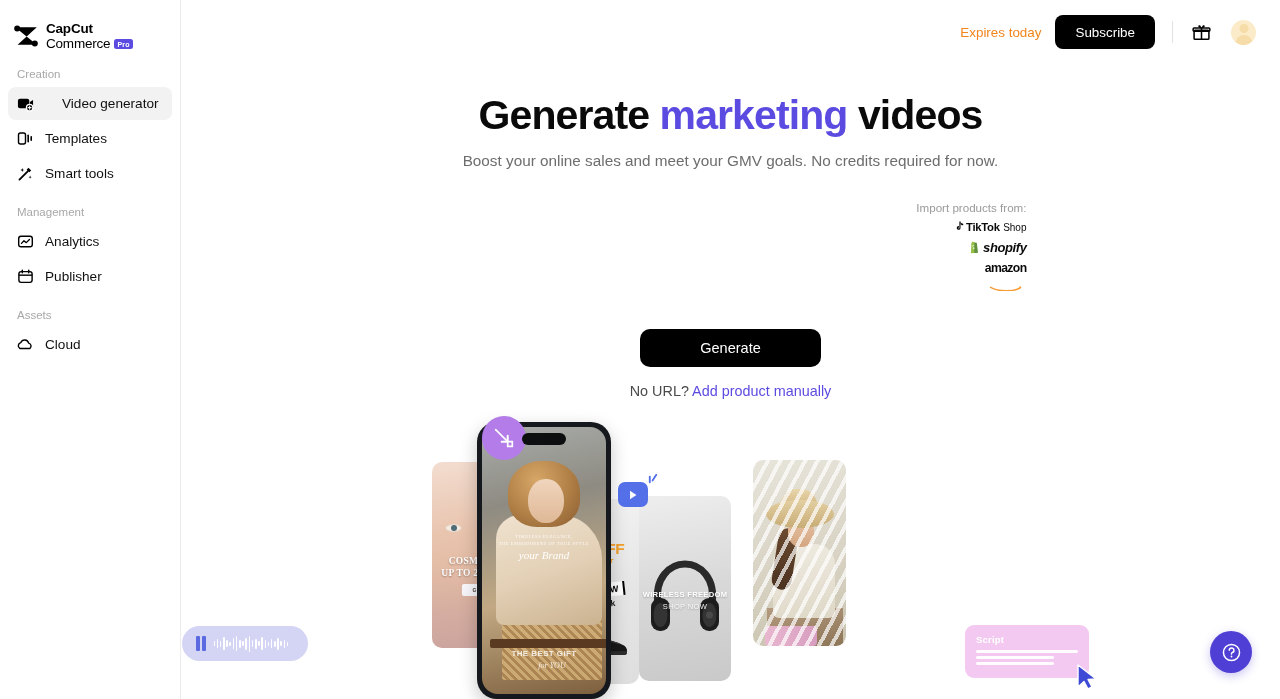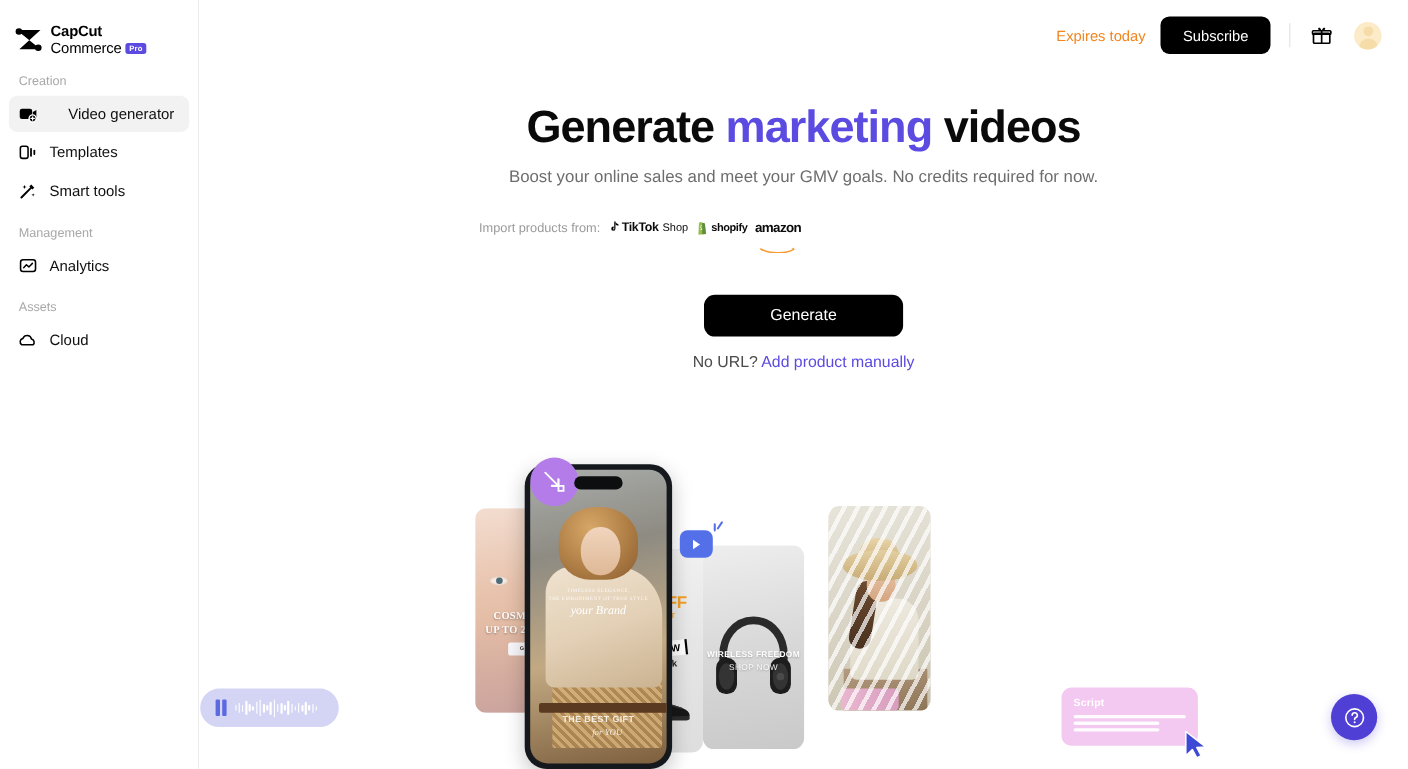--- a/index.html
+++ b/index.html
@@ -103,30 +103,30 @@
   .form-wrap { width: 592px; margin: 31px auto 0; }
   .url-input {
     width: 592px; height: 44px;
     background: #f4f4f4; border: none; border-radius: 9px;
     padding: 0 17px; font-size: 14.4px; color: #222;
     font-family: "Liberation Sans", sans-serif; outline: none;
   }
   .url-input::placeholder { color: #9d9d9d; }
 
   .import-row {
-    display: flex; align-items: flex-start; gap: 7px;
-    margin-top: 8px; padding-left: 1px;
+    display: flex; align-items: flex-end; gap: 7px;
+    margin-top: 8px; padding-left: 1px; flex-direction: column;
   }
   .import-label { font-size: 11.6px; color: #9a9a9a; }
   .logo-tiktok { display: flex; align-items: center; gap: 2.5px; }
   .tt-note { width: 10px; height: 12px; }
   .tt-word { font-size: 11.3px; font-weight: 700; color: #0b0b0b; letter-spacing: -0.3px; }
   .tt-shop { font-size: 10px; font-weight: 400; color: #0b0b0b; margin-left: 1px; }
   .logo-shopify { display: flex; align-items: center; gap: 3px; }
-  .shopify-word { font-size: 10px; font-weight: 700; color: #0b0b0b; letter-spacing: -0.4px; }
+  .shopify-word { font-size: 13px; font-weight: 700; font-style: italic; color: #0b0b0b; letter-spacing: -0.4px; }
   .logo-amazon { display: flex; flex-direction: column; align-items: center; line-height: 1; gap: 12px; }
   .amazon-word { font-size: 12.2px; font-weight: 700; color: #0b0b0b; letter-spacing: -0.6px; }
   .amazon-smile { margin-top: -1px; }
 
   .generate-btn {
     display: block; margin: 38px auto 0;
     background: #000; color: #fff;
     font-size: 14.5px; font-weight: 500;
     border: none; border-radius: 10px;
     width: 181px; height: 38px; cursor: pointer;
@@ -340,20 +340,30 @@
       <div class="nav-item">
         <span class="nav-icon">
           <svg viewBox="0 0 18 18" width="17" height="17">
             <rect x="1.8" y="3.4" width="14.4" height="11.2" rx="2.4" fill="none" stroke="#000" stroke-width="1.5"></rect>
             <path d="M4.8 11 L7.4 8.1 L9.8 10.2 L13.2 6.8" fill="none" stroke="#000" stroke-width="1.4" stroke-linecap="round" stroke-linejoin="round"></path>
           </svg>
         </span>
         <span class="nav-label">Analytics</span>
       </div>
 
+      <div class="nav-item">
+        <span class="nav-icon">
+          <svg viewBox="0 0 18 18" width="17" height="17">
+            <rect x="2" y="3.8" width="14" height="11.4" rx="2.4" fill="none" stroke="#000" stroke-width="1.5"></rect>
+            <path d="M2 7.6 H16" stroke="#000" stroke-width="1.5"></path>
+            <path d="M5.6 2.3 v2.6 M12.4 2.3 v2.6" stroke="#000" stroke-width="1.6" stroke-linecap="round"></path>
+          </svg>
+        </span>
+        <span class="nav-label">Publisher</span>
+      </div>
 
       <div class="nav-group-label">Assets</div>
 
       <div class="nav-item">
         <span class="nav-icon">
           <svg viewBox="0 0 18 18" width="17" height="17">
             <path d="M3 13.2 a3.4 3.4 0 0 1 1.1-6.2 a4.3 4.3 0 0 1 8.2 0.6 a3.2 3.2 0 0 1 1.4 5.6 Z" fill="none" stroke="#000" stroke-width="1.5" stroke-linejoin="round"></path>
           </svg>
         </span>
         <span class="nav-label">Cloud</span>

